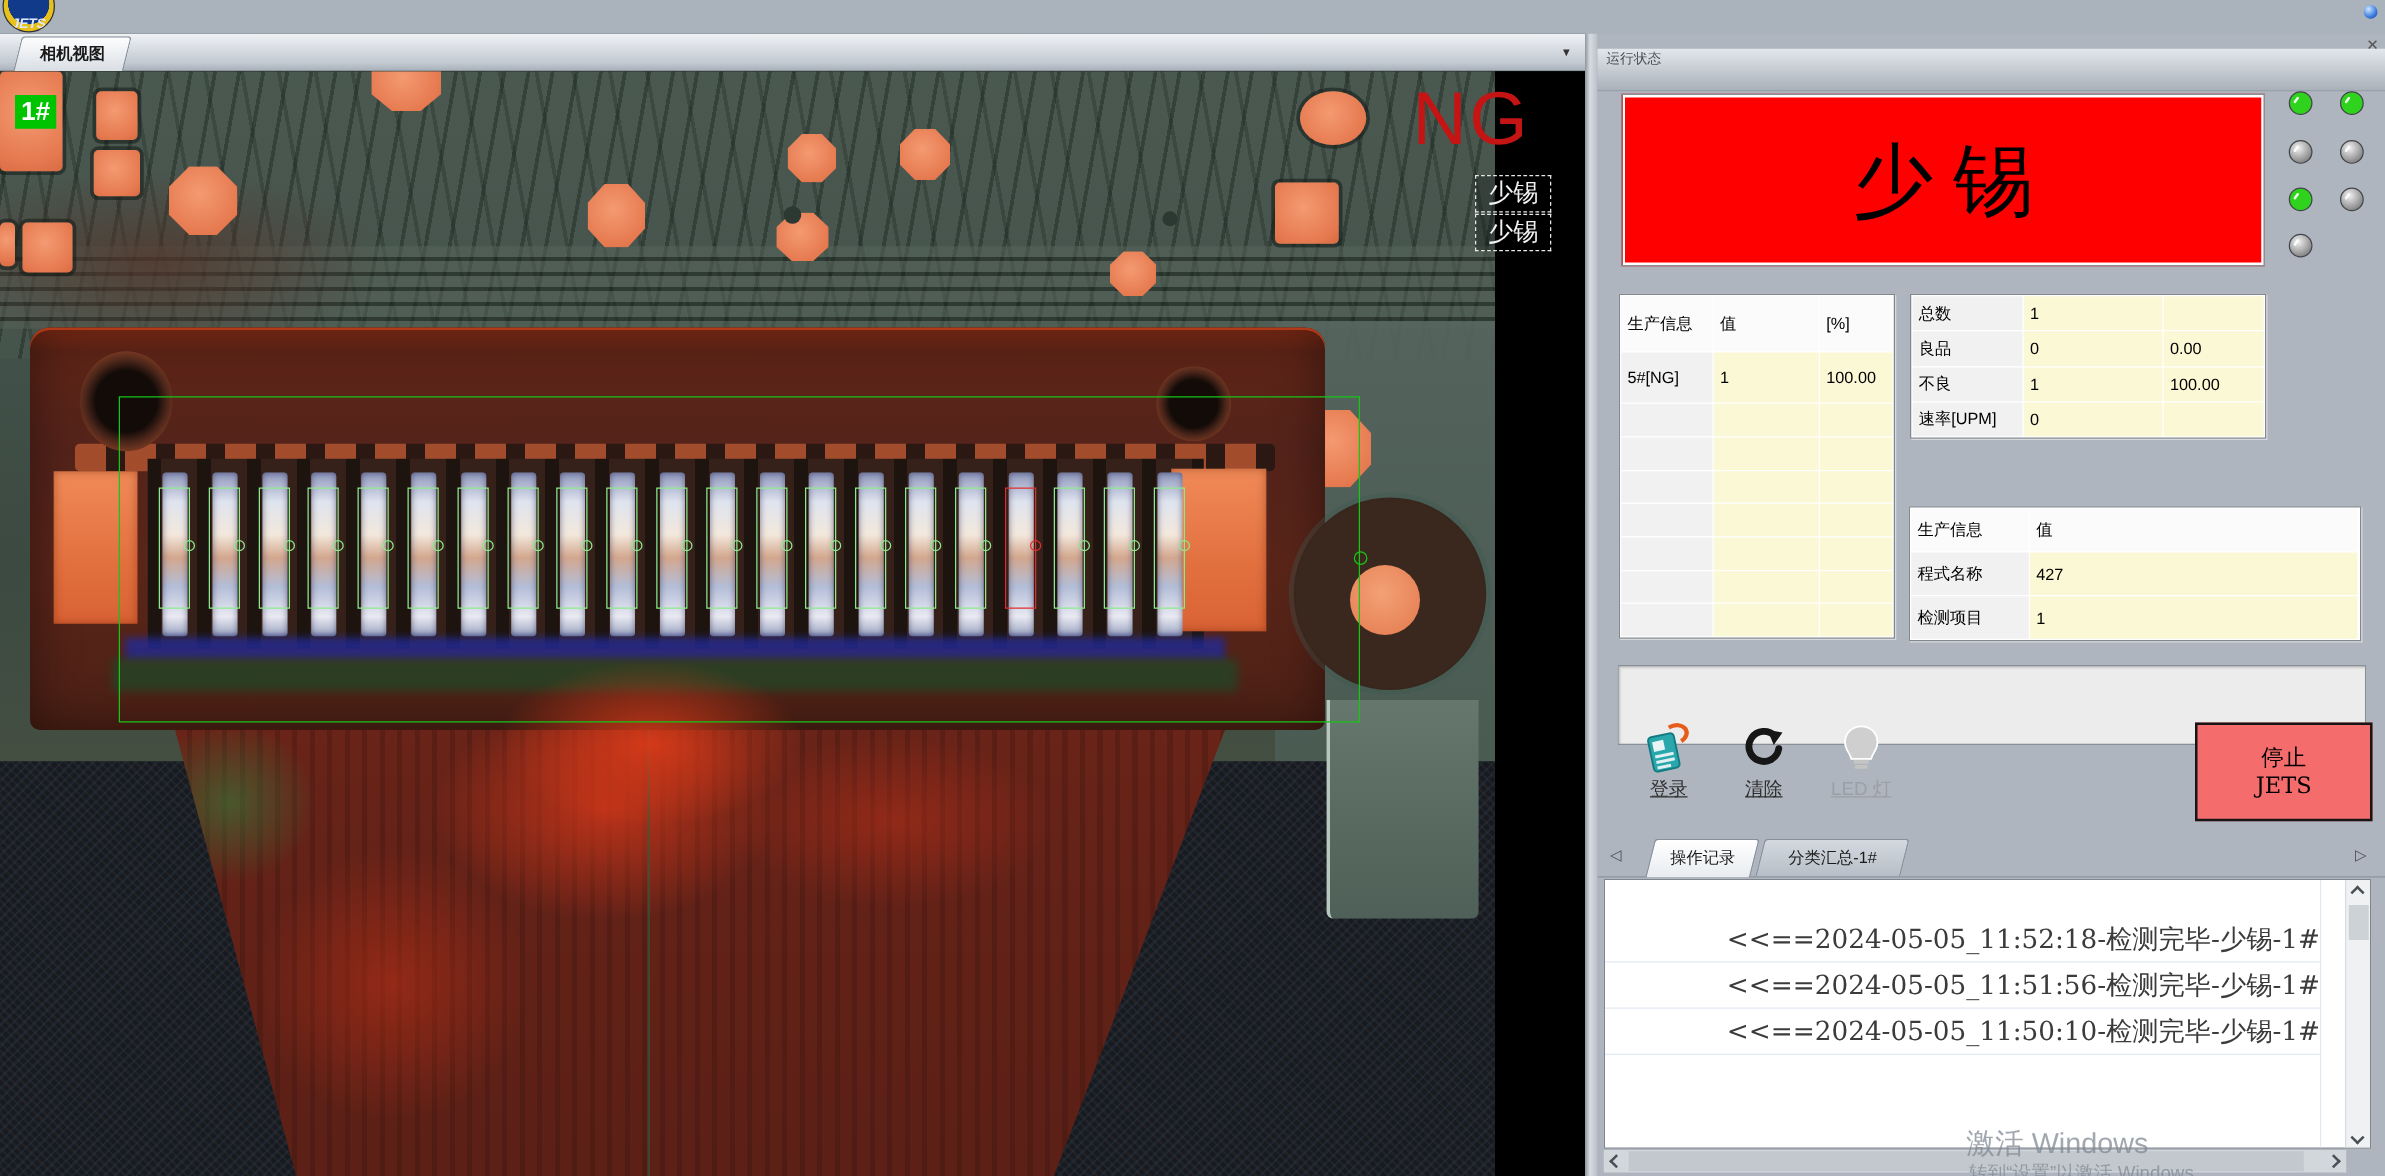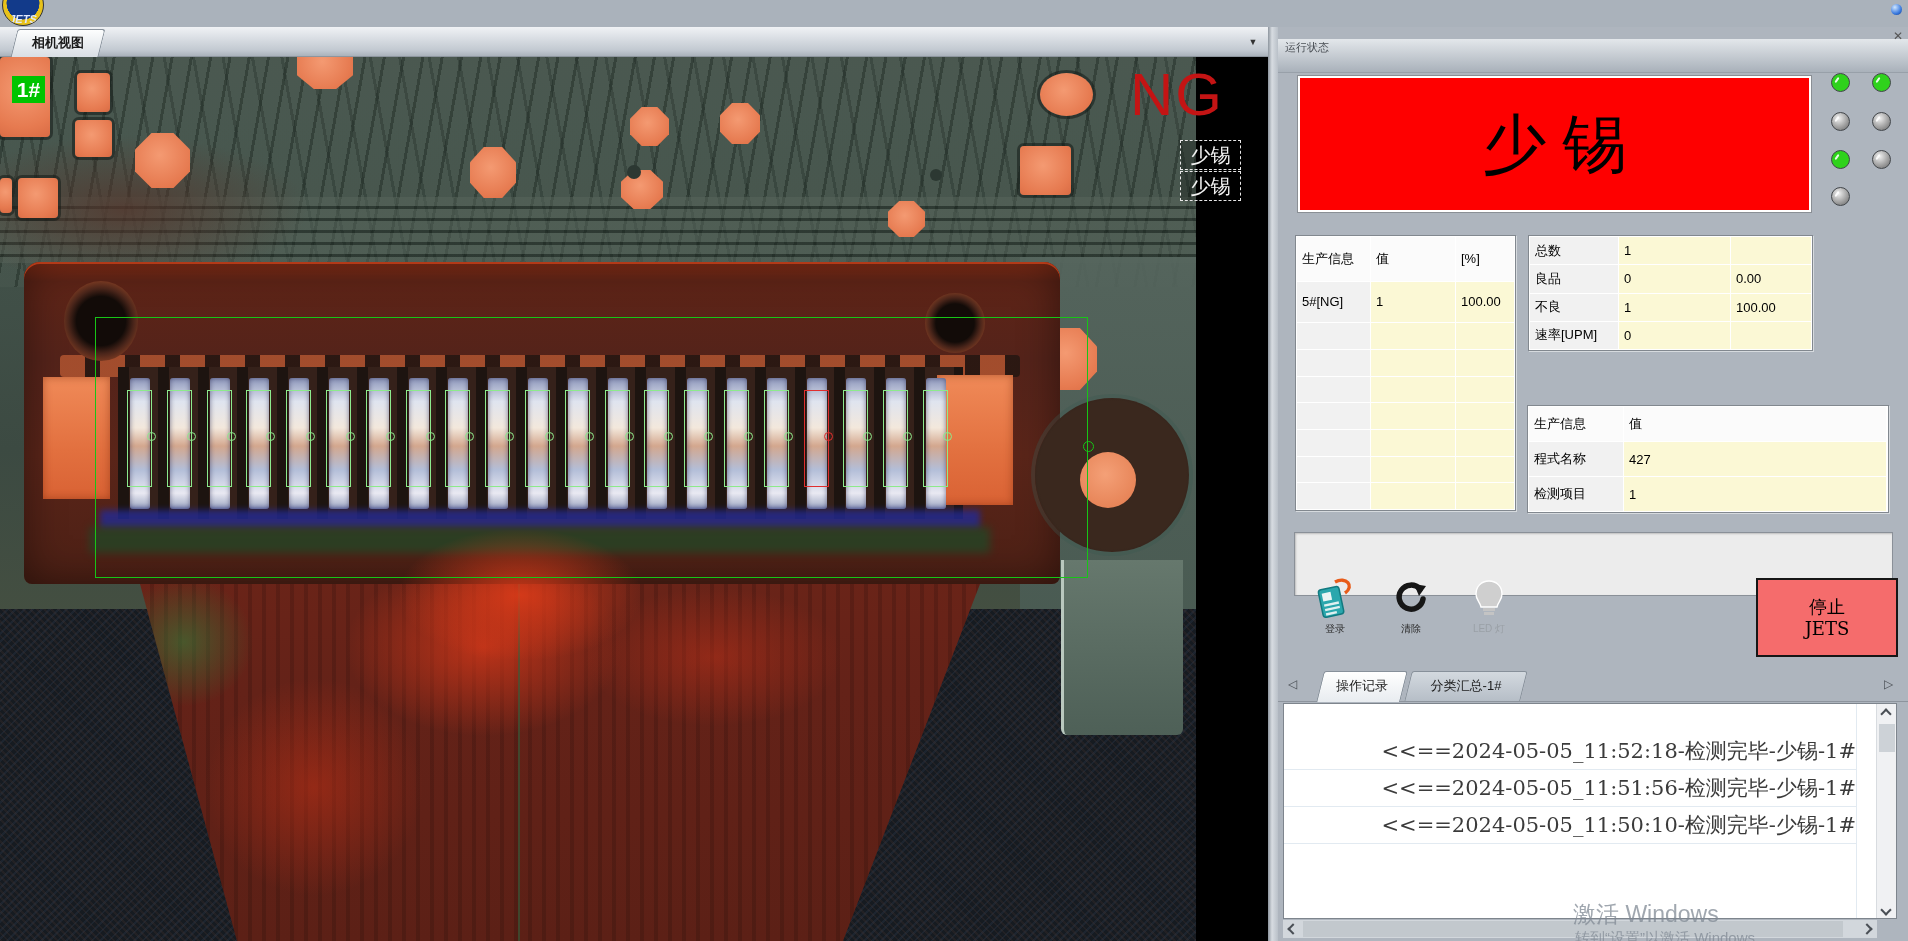--- a/index.html
+++ b/index.html
@@ -134,21 +134,21 @@
   .tbl .c{padding-left:5px;display:flex;align-items:center;overflow:hidden;white-space:nowrap;}
   .tbl .hdr{background:#fbfbfb;}
   .tbl .lab{background:#f1f1f1;}
   .tbl .val{background:#fbf8d5;}
 
   #msg-box{position:absolute;left:16px;top:505px;width:599px;height:64px;background:#ececec;
     border:1px solid #8a9098;box-shadow:inset 1px 1px 2px rgba(0,0,0,.2);}
 
   .tool{position:absolute;width:70px;text-align:center;}
   .tool .ic{height:42px;display:flex;align-items:center;justify-content:center;}
-  .tool .lbl{font-size:10px;color:#2e2e2e;margin-top:2px;}
+  .tool .lbl{font-size:15px;color:#2e2e2e;margin-top:2px;text-decoration:underline;}
   .tool.disabled .lbl{color:#9aa0a6;}
   #stop-btn{position:absolute;left:478px;top:551px;width:142px;height:79px;background:#f56c6c;
     border:2px solid #161616;display:flex;flex-direction:column;align-items:center;justify-content:center;
     font-family:"DejaVu Serif",serif;font-size:18px;color:#000;line-height:22px;cursor:default;}
 
   #log-tabstrip{position:absolute;left:0;top:642px;width:630px;height:33px;border-bottom:1px solid #8d949d;}
   .strip-arrow{position:absolute;top:8px;font-size:12px;color:#4a4f55;}
   .log-tab{position:absolute;top:2px;height:30px;font-size:13px;color:#1a1a1a;text-align:center;
     border:1px solid #87909a;border-bottom:none;border-radius:3px 3px 0 0;transform:skewX(-14deg);
     background:linear-gradient(180deg,#d3d9df,#b6bec7);}

